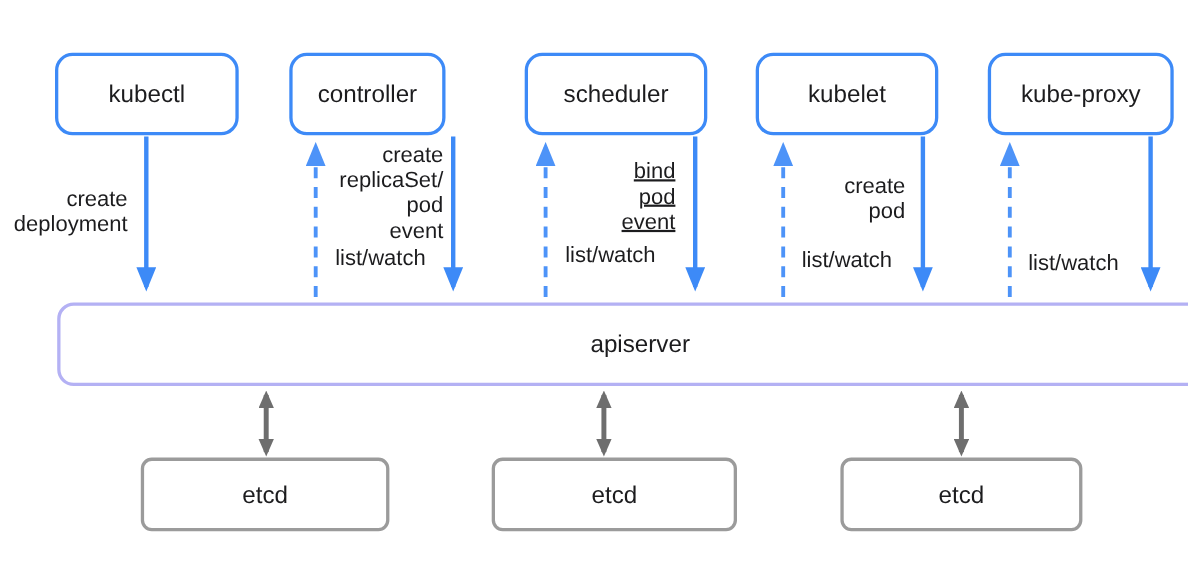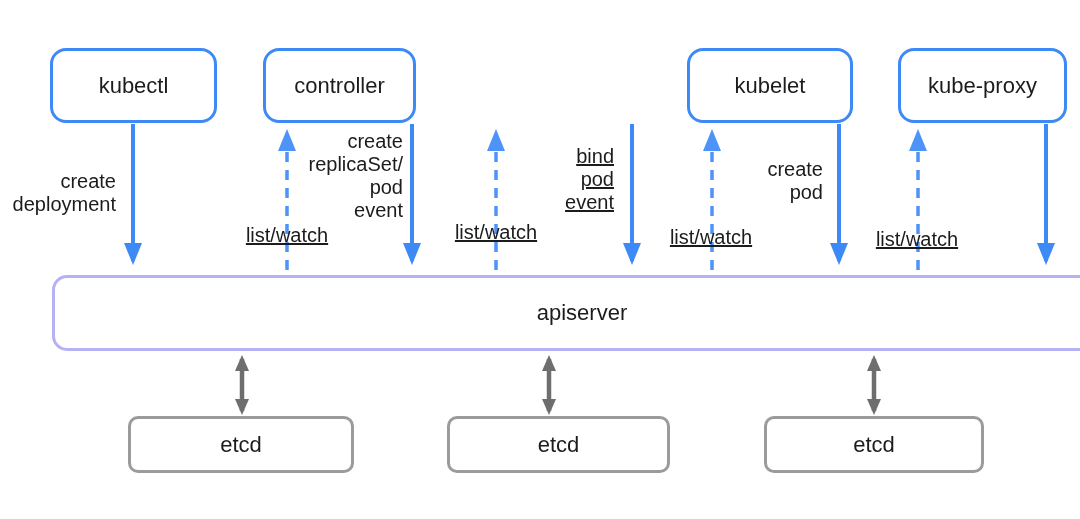--- a/index.html
+++ b/index.html
@@ -15,27 +15,27 @@
     background:#fff;box-sizing:border-box;font-size:22px;
   }
   .node-top{
     top:48px;height:75px;border:3px solid var(--node-border,#3d8af7);border-radius:16px;
   }
   .node-apiserver{
     left:52px;top:275px;width:1060px;height:76px;
     border:3px solid var(--apiserver-border,#b4b1f4);border-radius:15px;
   }
   .node-etcd{
-    top:416px;height:57px;border:3px solid var(--etcd-border,#9b9b9b);border-radius:10px;
+    top:416px;height:67px;border:3px solid var(--etcd-border,#9b9b9b);border-radius:10px;
   }
   .edge-label{
     position:absolute;font-size:20px;line-height:1.15;
     white-space:pre-line;color:var(--text,#1c1c1e);
   }
-  .ta-r{text-align:right;} .ta-c{text-align:center;text-decoration:underline;}
+  .ta-r{text-align:right;} .ta-c{text-align:right;}
   .line-solid{stroke:var(--arrow-solid,#3d8af7);stroke-width:4;}
   .line-dashed{stroke:var(--arrow-dashed,#4d93f8);stroke-width:3.5;stroke-dasharray:10 8;}
   .line-gray{stroke:var(--arrow-gray,#6e6e6e);stroke-width:4.5;}
 </style>
 </head>
 <body>
 
 <div class="stage">
 
   <svg class="arrow-layer" viewBox="0 0 1080 519" xmlns="http://www.w3.org/2000/svg">
@@ -61,21 +61,22 @@
     <line class="line-dashed" x1="496" y1="270" x2="496" y2="133" marker-end="url(#blueHeadDash)"></line>
     <line class="line-dashed" x1="712" y1="270" x2="712" y2="133" marker-end="url(#blueHeadDash)"></line>
     <line class="line-dashed" x1="918" y1="270" x2="918" y2="133" marker-end="url(#blueHeadDash)"></line>
 
     <line class="line-gray" x1="242" y1="359" x2="242" y2="411" marker-start="url(#grayHead)" marker-end="url(#grayHead)"></line>
     <line class="line-gray" x1="549" y1="359" x2="549" y2="411" marker-start="url(#grayHead)" marker-end="url(#grayHead)"></line>
     <line class="line-gray" x1="874" y1="359" x2="874" y2="411" marker-start="url(#grayHead)" marker-end="url(#grayHead)"></line>
   </svg>
 
   <div class="node node-top" style="left:50px;width:167px;">kubectl</div>
-  <div class="node node-top" style="left:263px;width:153px;">controller</div>
+  <div class="node node-top" style="left:263px;width:142px;">controller</div>
+  <div class="node node-top" style="left:477px;width:166px;">scheduler</div>
   <div class="node node-top" style="left:898px;width:169px;">kube-proxy</div>
   <div class="node node-top" style="left:687px;width:166px;">kubelet</div>
 
   <div class="edge-label ta-r" style="left:0px;top:170px;width:116px;">create
 deployment</div>
   <div class="edge-label ta-r" style="left:233px;top:130px;width:170px;">create
 replicaSet/
 pod
 event</div>
   <div class="edge-label ta-r" style="left:454px;top:145px;width:160px;text-decoration:underline;">bind

